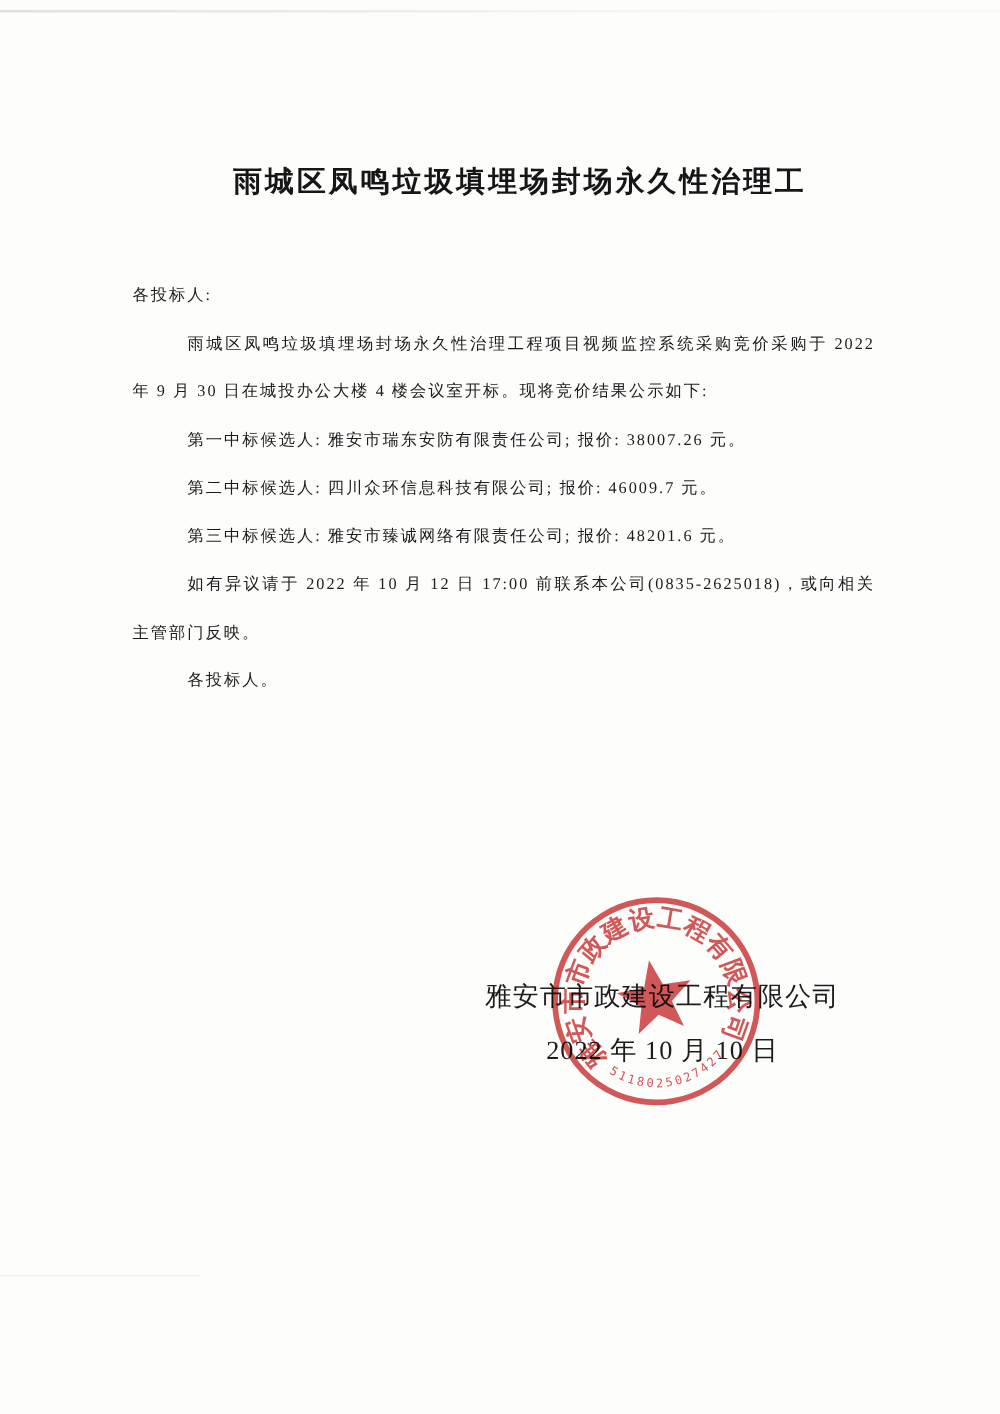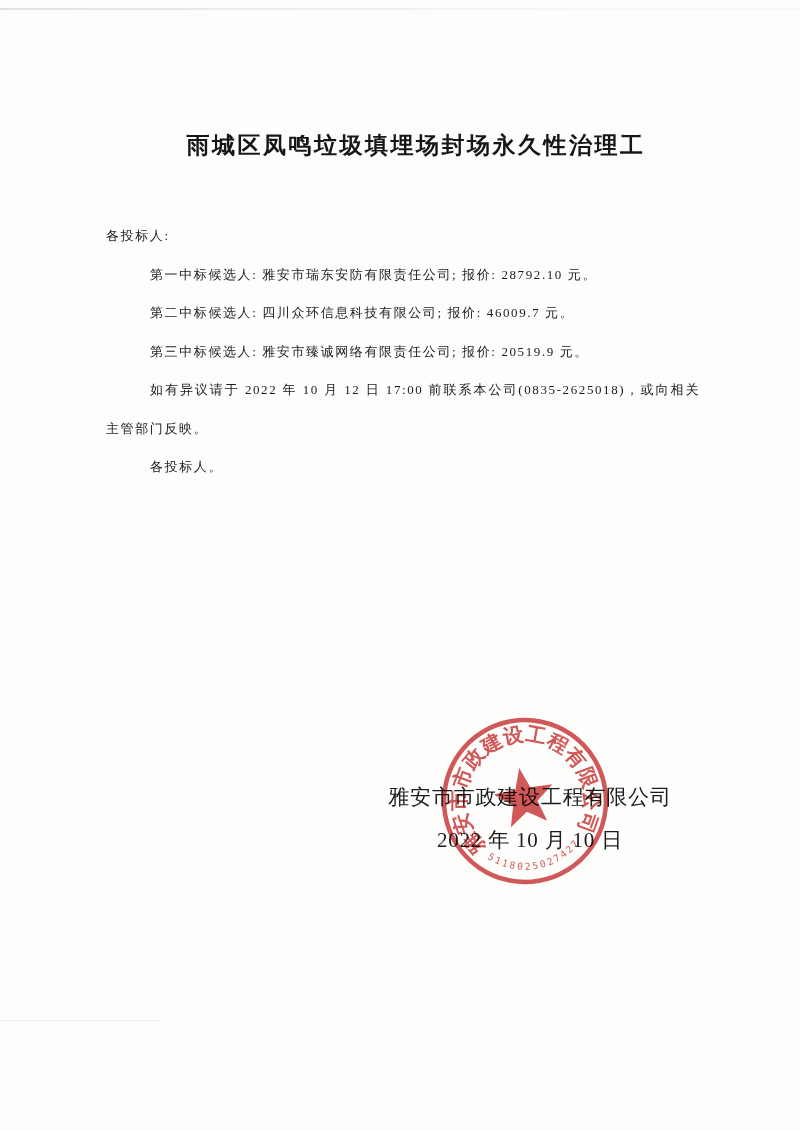--- a/index.html
+++ b/index.html
@@ -78,23 +78,24 @@
 
   <div class="artifact-top"></div>
   <div class="artifact-left"></div>
 
   <h1 class="doc-title">
     <span class="t-line">雨城区凤鸣垃圾填埋场封场永久性治理工</span>
   </h1>
 
   <div class="doc-body">
     <p class="salutation">各投标人:</p>
-    <p class="indent gap">第一中标候选人: 雅安市瑞东安防有限责任公司; 报价: 28792.10 元。</p>
+    <p class="indent">雨城区凤鸣垃圾填埋场封场永久性治理工程项目视频监控系统采购竞价采购于 2022 年 9 月 30 日在城投办公大楼 4 楼会议室开标。现将竞价结果公示如下:</p>
+    <p class="indent gap">第一中标候选人: 雅安市瑞东安防有限责任公司; 报价: 38007.26 元。</p>
     <p class="indent gap">第二中标候选人: 四川众环信息科技有限公司; 报价: 46009.7 元。</p>
-    <p class="indent gap">第三中标候选人: 雅安市臻诚网络有限责任公司; 报价: 20519.9 元。</p>
+    <p class="indent gap">第三中标候选人: 雅安市臻诚网络有限责任公司; 报价: 48201.6 元。</p>
     <p class="indent gap">如有异议请于 2022 年 10 月 12 日 17:00 前联系本公司(0835-2625018)，或向相关主管部门反映。</p>
     <p class="indent">各投标人。</p>
   </div>
 
   <div class="signature">
     <div class="sig-company">雅安市市政建设工程有限公司</div>
     <div class="sig-date">2022 年 10 月 10 日</div>
   </div>
 
   <div class="seal">

